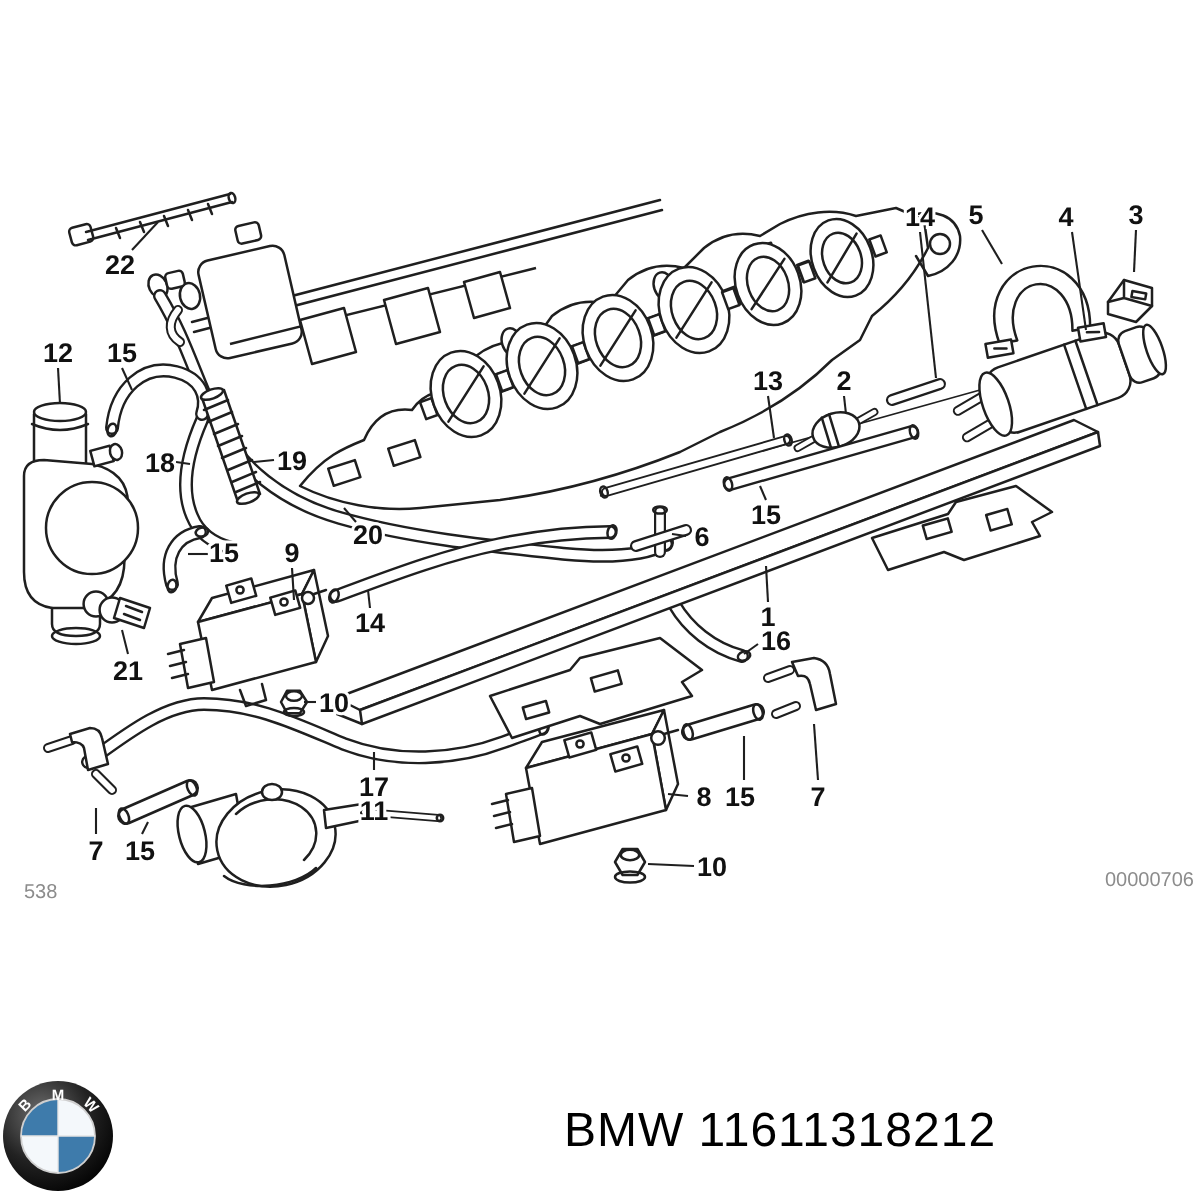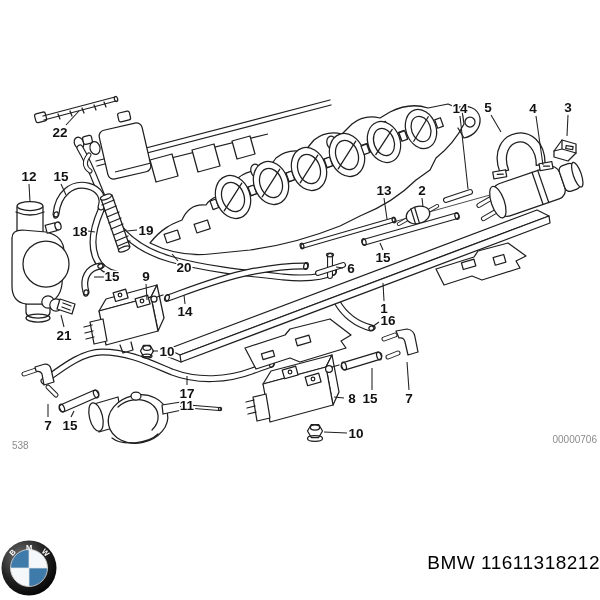--- a/index.html
+++ b/index.html
@@ -18,22 +18,22 @@
   .t6 {fill:none;stroke:#1f1f1f;stroke-width:6;stroke-linecap:round;}
   .t6i{fill:none;stroke:#ffffff;stroke-width:3.8;stroke-linecap:round;}
   .t5 {fill:none;stroke:#1f1f1f;stroke-width:5;stroke-linecap:round;}
   .t5i{fill:none;stroke:#ffffff;stroke-width:3;stroke-linecap:round;}
   .t4 {fill:none;stroke:#1f1f1f;stroke-width:4;stroke-linecap:round;}
   .t4i{fill:none;stroke:#ffffff;stroke-width:2.2;stroke-linecap:round;}
   .callout{font:bold 13.5px "Liberation Sans",sans-serif;fill:#111;text-anchor:middle;
            paint-order:stroke;stroke:#fff;stroke-width:3px;}
   .lead{stroke:#1f1f1f;stroke-width:1.05;fill:none;}
   .code{font:10px "Liberation Sans",sans-serif;fill:#8c8c8c;}
-  .footer-text{position:absolute;left:180px;top:552px;width:420px;text-align:right;
-               font-size:19px;letter-spacing:.5px;color:#000;white-space:nowrap;}
+  .footer-text{position:absolute;left:180px;top:552px;width:420px;text-align:center;
+               font-size:24px;letter-spacing:.5px;color:#000;white-space:nowrap;}
   .logo-wrap{position:absolute;left:1px;top:540px;width:56px;height:56px;}
 </style>
 </head>
 <body>
 
 <div class="page">
 
   <svg width="600" height="552" viewBox="0 0 600 552">
 
     <path class="ln" d="M300 248 L490 195"></path>

